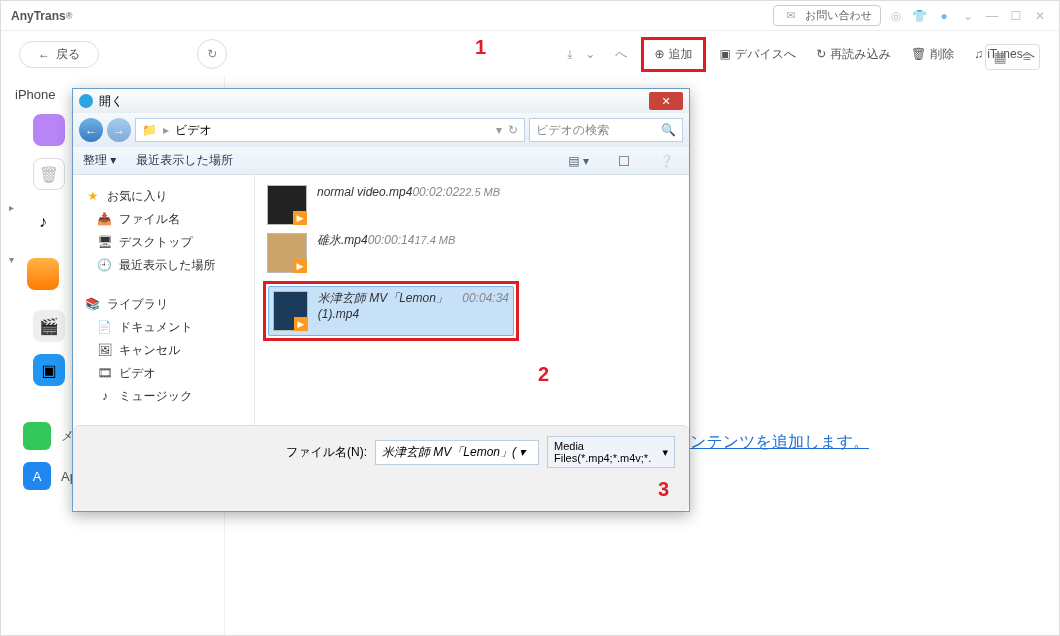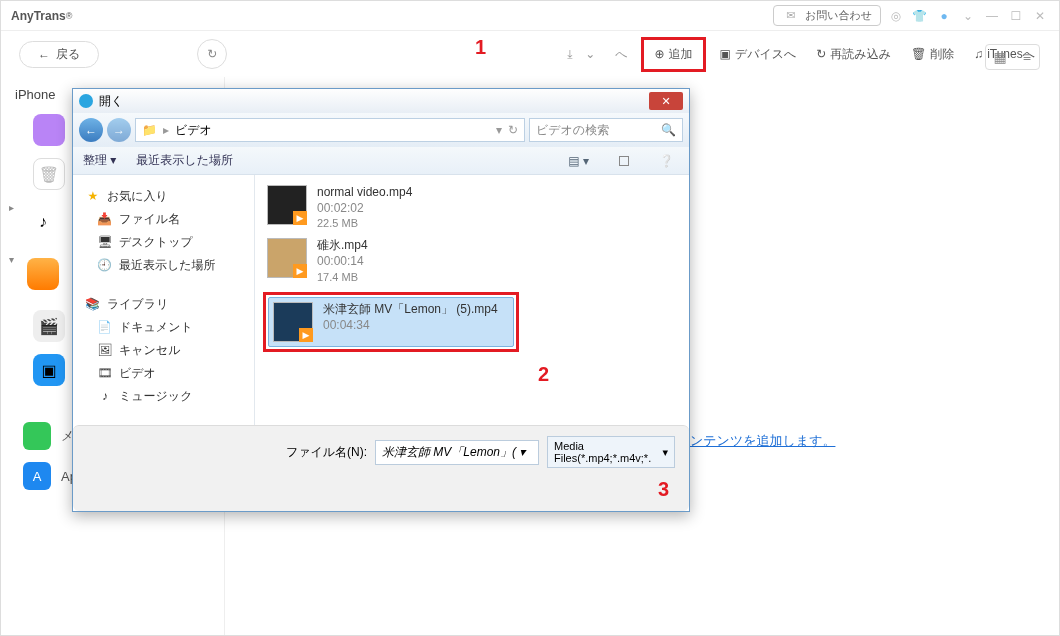--- a/index.html
+++ b/index.html
@@ -30,21 +30,21 @@
 .side-chip { width: 32px; height: 32px; margin: 6px 12px; border-radius: 8px; display: flex; align-items: center; justify-content: center; }
 .chips-row { display: flex; flex-wrap: wrap; padding-left: 20px; }
 .side-caret { position: absolute; left: 8px; font-size: 10px; color: #888; }
 .side-row { display: flex; align-items: center; gap: 10px; padding: 6px 22px; font-size: 13px; color: #555; }
 .side-row .badge { margin-left: auto; color: #aaa; font-size: 12px; }
 .app-icon { width: 28px; height: 28px; border-radius: 6px; display: inline-block; }
 .view-switch { position: absolute; right: 20px; top: 44px; display: flex; border: 1px solid #ddd; border-radius: 4px; overflow: hidden; }
 .view-switch span { padding: 4px 8px; color: #888; font-size: 14px; }
 
 .content { flex: 1; position: relative; }
-.hint-link { position: absolute; top: 355px; left: 465px; color: #1e6fd6; font-size: 13px; text-decoration: underline; text-align: right; }
+.hint-link { position: absolute; top: 355px; left: 465px; color: #1e6fd6; font-size: 16px; text-decoration: underline; text-align: right; }
 
 
 .dialog { position: absolute; top: 88px; left: 72px; width: 618px; height: 424px; border: 1px solid #6b9bc8; background: #fff; box-shadow: 0 4px 14px rgba(0,0,0,0.3); display: flex; flex-direction: column; }
 .dlg-title { height: 24px; background: linear-gradient(#fefefe,#e8eef5); display: flex; align-items: center; padding: 0 6px; font-size: 12px; gap: 6px; }
 .dlg-title .ball { width: 14px; height: 14px; border-radius: 50%; background: #2aa5e0; display: inline-block; }
 .dlg-close { margin-left: auto; width: 34px; height: 18px; background: #c8443a; color: #fff; display: flex; align-items: center; justify-content: center; border-radius: 2px; font-size: 11px; }
 .dlg-nav { height: 34px; background: linear-gradient(#f5f9fc,#e4edf6); display: flex; align-items: center; padding: 0 6px; gap: 4px; }
 .nav-ball { width: 24px; height: 24px; border-radius: 50%; background: linear-gradient(#6eb2e6,#3b7cc0); color: #fff; display: flex; align-items: center; justify-content: center; font-size: 12px; }
 .path-box { flex: 1; border: 1px solid #bcd0e3; background: #fff; height: 24px; display: flex; align-items: center; padding: 0 6px; font-size: 12px; gap: 6px; }
 .path-sep { color: #999; }
@@ -61,21 +61,21 @@
 .ti-ico { width: 16px; height: 16px; display: inline-block; text-align: center; }
 .star { color: #f5b301; }
 .folder { color: #f0c36d; }
 .blue-folder { color: #65a9e0; }
 
 .dlg-files { flex: 1; padding: 6px 8px; font-size: 12px; color: #333; }
 .file-item { display: flex; gap: 10px; padding: 4px; border-radius: 2px; }
 .file-item.selected { background: #c6e1f8; border: 1px solid #7bb3e0; }
 .thumb { width: 40px; height: 40px; background: #222; position: relative; border: 1px solid #bbb; }
 .thumb .play { position: absolute; bottom: -1px; right: -1px; width: 14px; height: 14px; background: #ff9a1f; color: #fff; font-size: 9px; display: flex; align-items: center; justify-content: center; }
-.file-meta { display: flex; flex-direction: column; line-height: 1.3; }
+.file-meta { display: flex; line-height: 1.3; font-style: italic; }
 .file-meta .dur { color: #888; font-size: 12px; }
 .file-meta .size { color: #888; font-size: 11px; }
 .red-box-2 { border: 3px solid #e31b23; padding: 2px; margin-top: 4px; width: 256px; }
 .marker2 { position: absolute; top: 274px; left: 465px; color: #e31b23; font-weight: bold; font-size: 20px; }
 
 .dlg-footer { background: #f1f1f1; border-top: 1px solid #dcdcdc; padding: 10px 14px; border-radius: 6px; }
 .ft-row { display: flex; align-items: center; gap: 8px; font-size: 12px; }
 .ft-row .lbl { margin-left: auto; }
 .ft-input { border: 1px solid #bcd; background: #fff; padding: 3px 6px; width: 164px; font-size: 12px; font-style: italic; }
 .ft-select { border: 1px solid #bcd; background: #eef4fa; padding: 3px 6px; width: 128px; font-size: 11px; display: flex; align-items: center; }
@@ -285,21 +285,21 @@
           <span class="size">17.4 MB</span>
         </div>
       </div>
       <div class="marker2">2</div>
       <div class="red-box-2">
         <div class="file-item selected">
           <div class="thumb" style="background:#1b3b5a">
               <span class="play">▶</span>
             </div>
           <div class="file-meta">
-            <span>米津玄師  MV「Lemon」 (5).mp4</span>
+            <span>米津玄師  MV「Lemon」 (1).mp4</span>
             <span class="dur">00:04:34</span>
           </div>
         </div>
       </div>
     </div>
   </div>
   <div class="dlg-footer">
     <div class="ft-row">
       <span class="lbl">ファイル名(N):</span>
       <div class="ft-input"><span>米津玄師  MV「Lemon」(</span> ▾</div>

